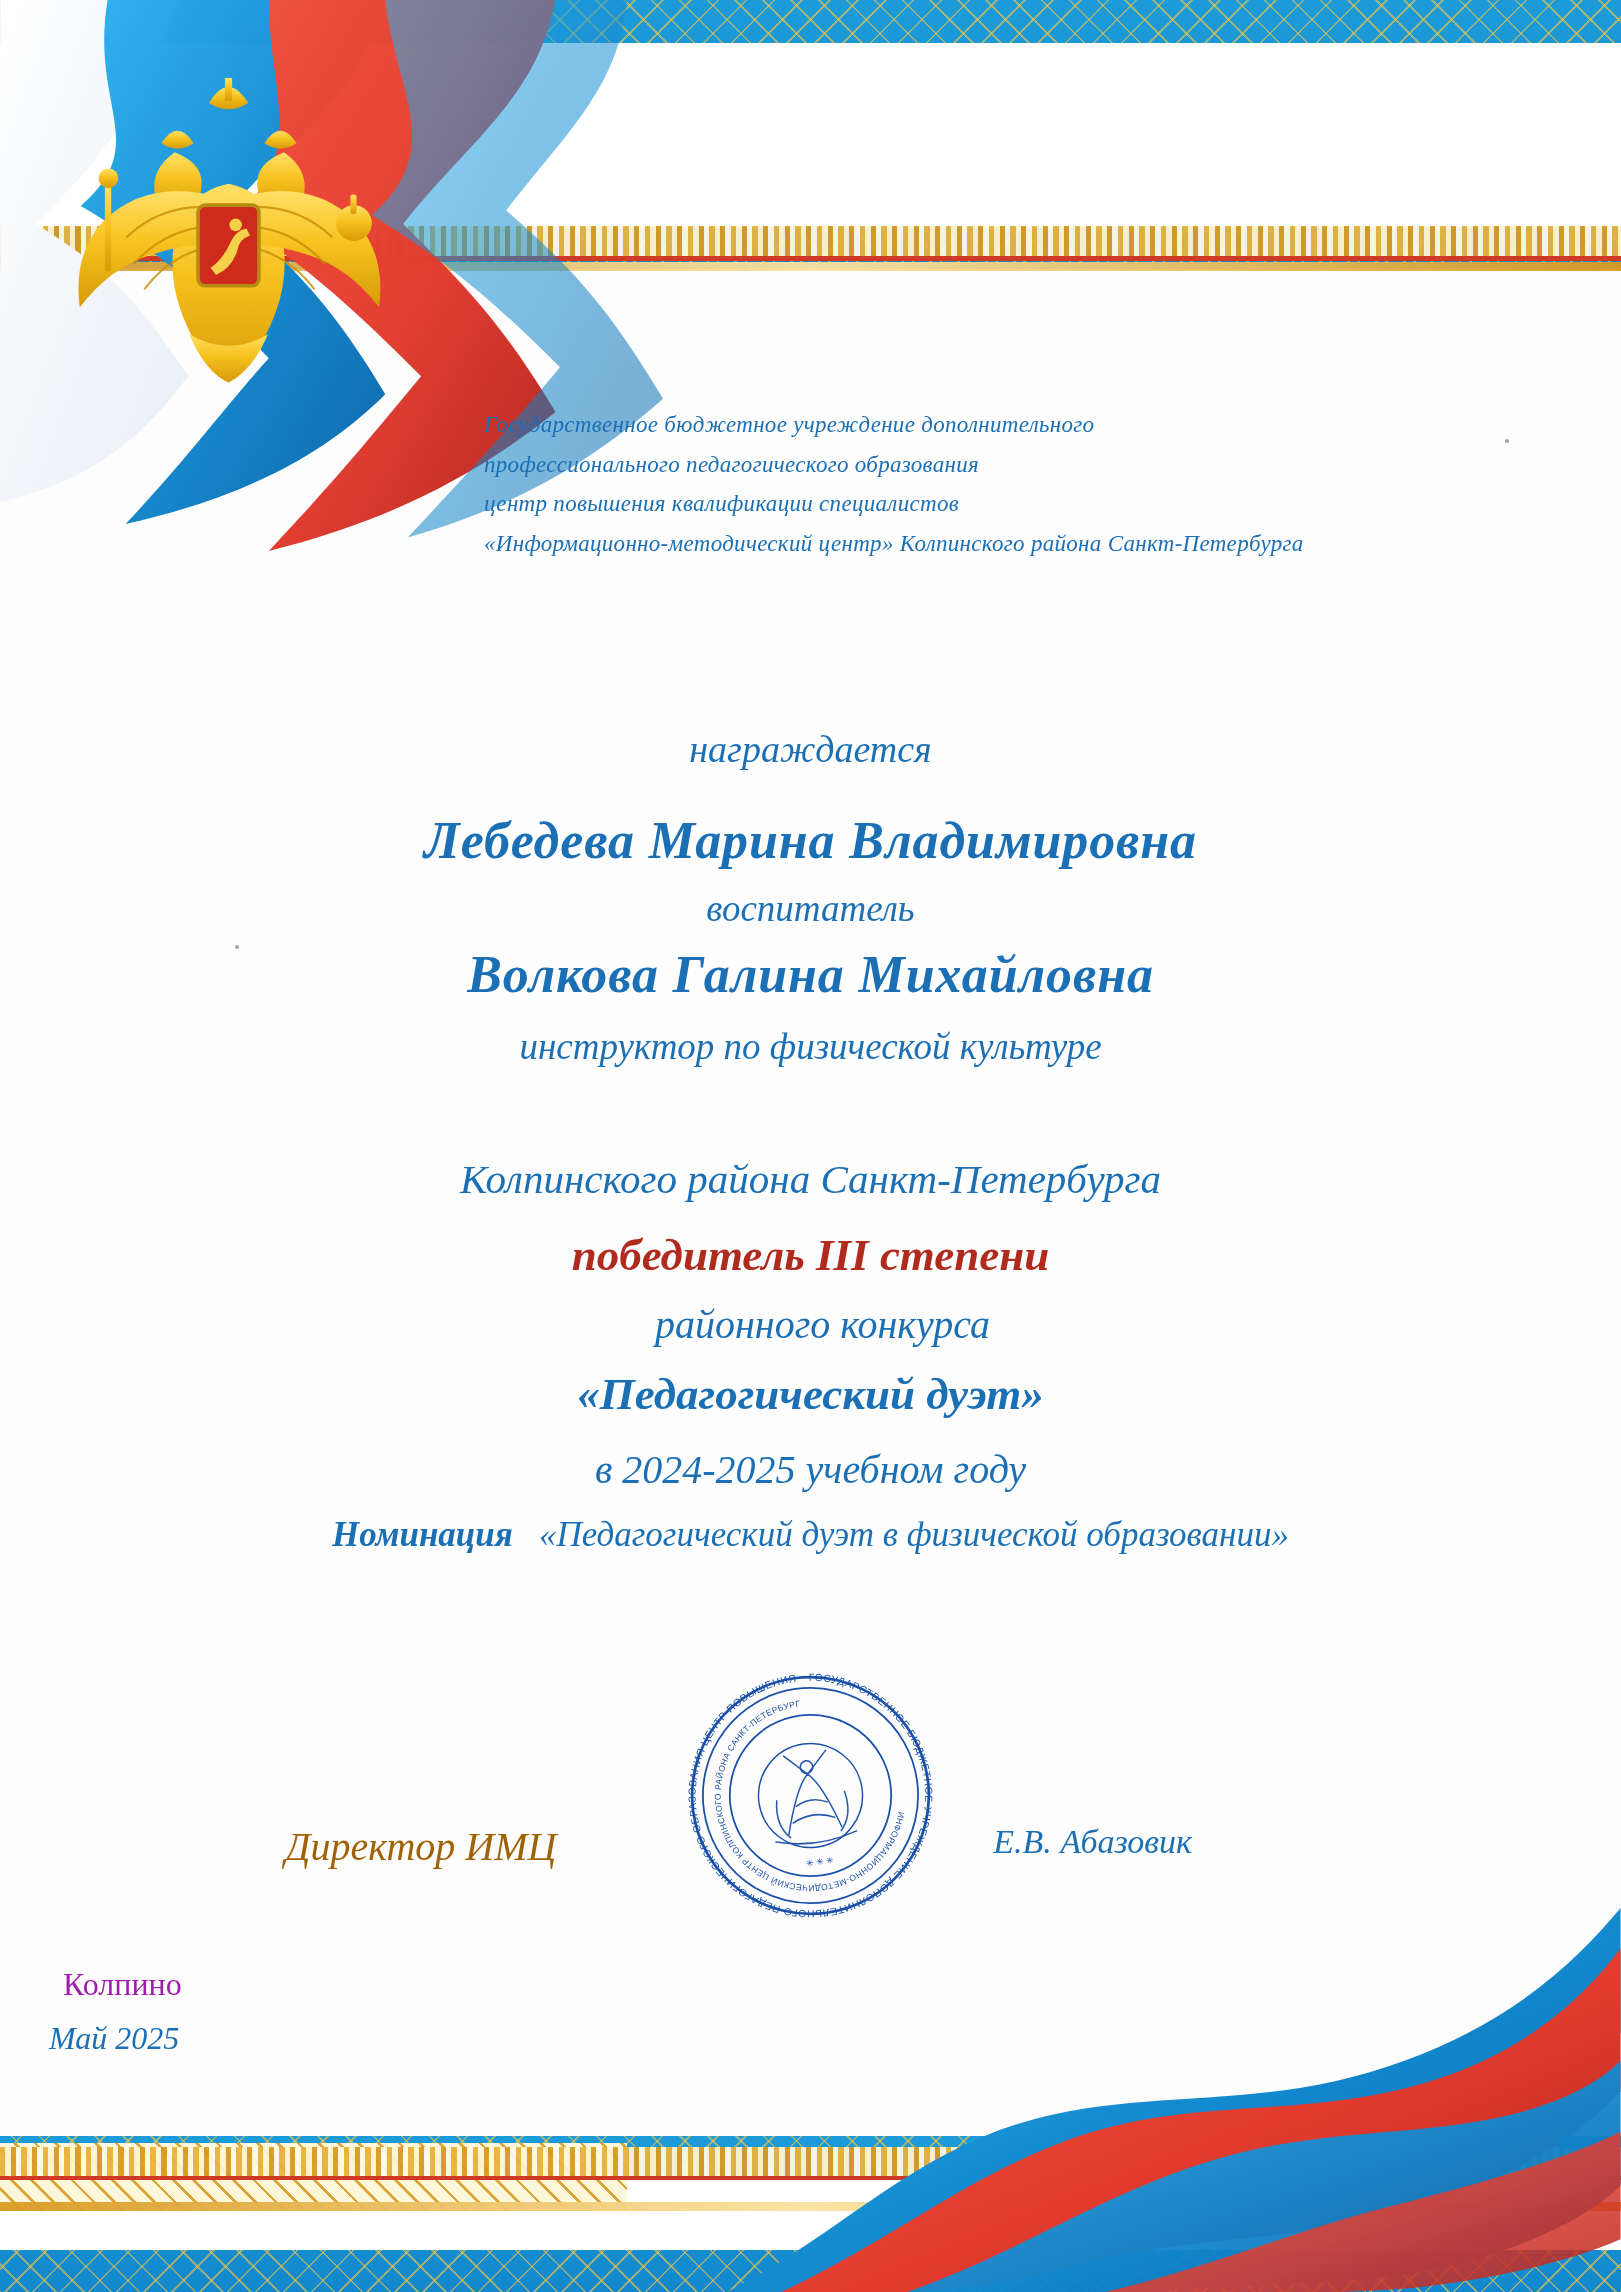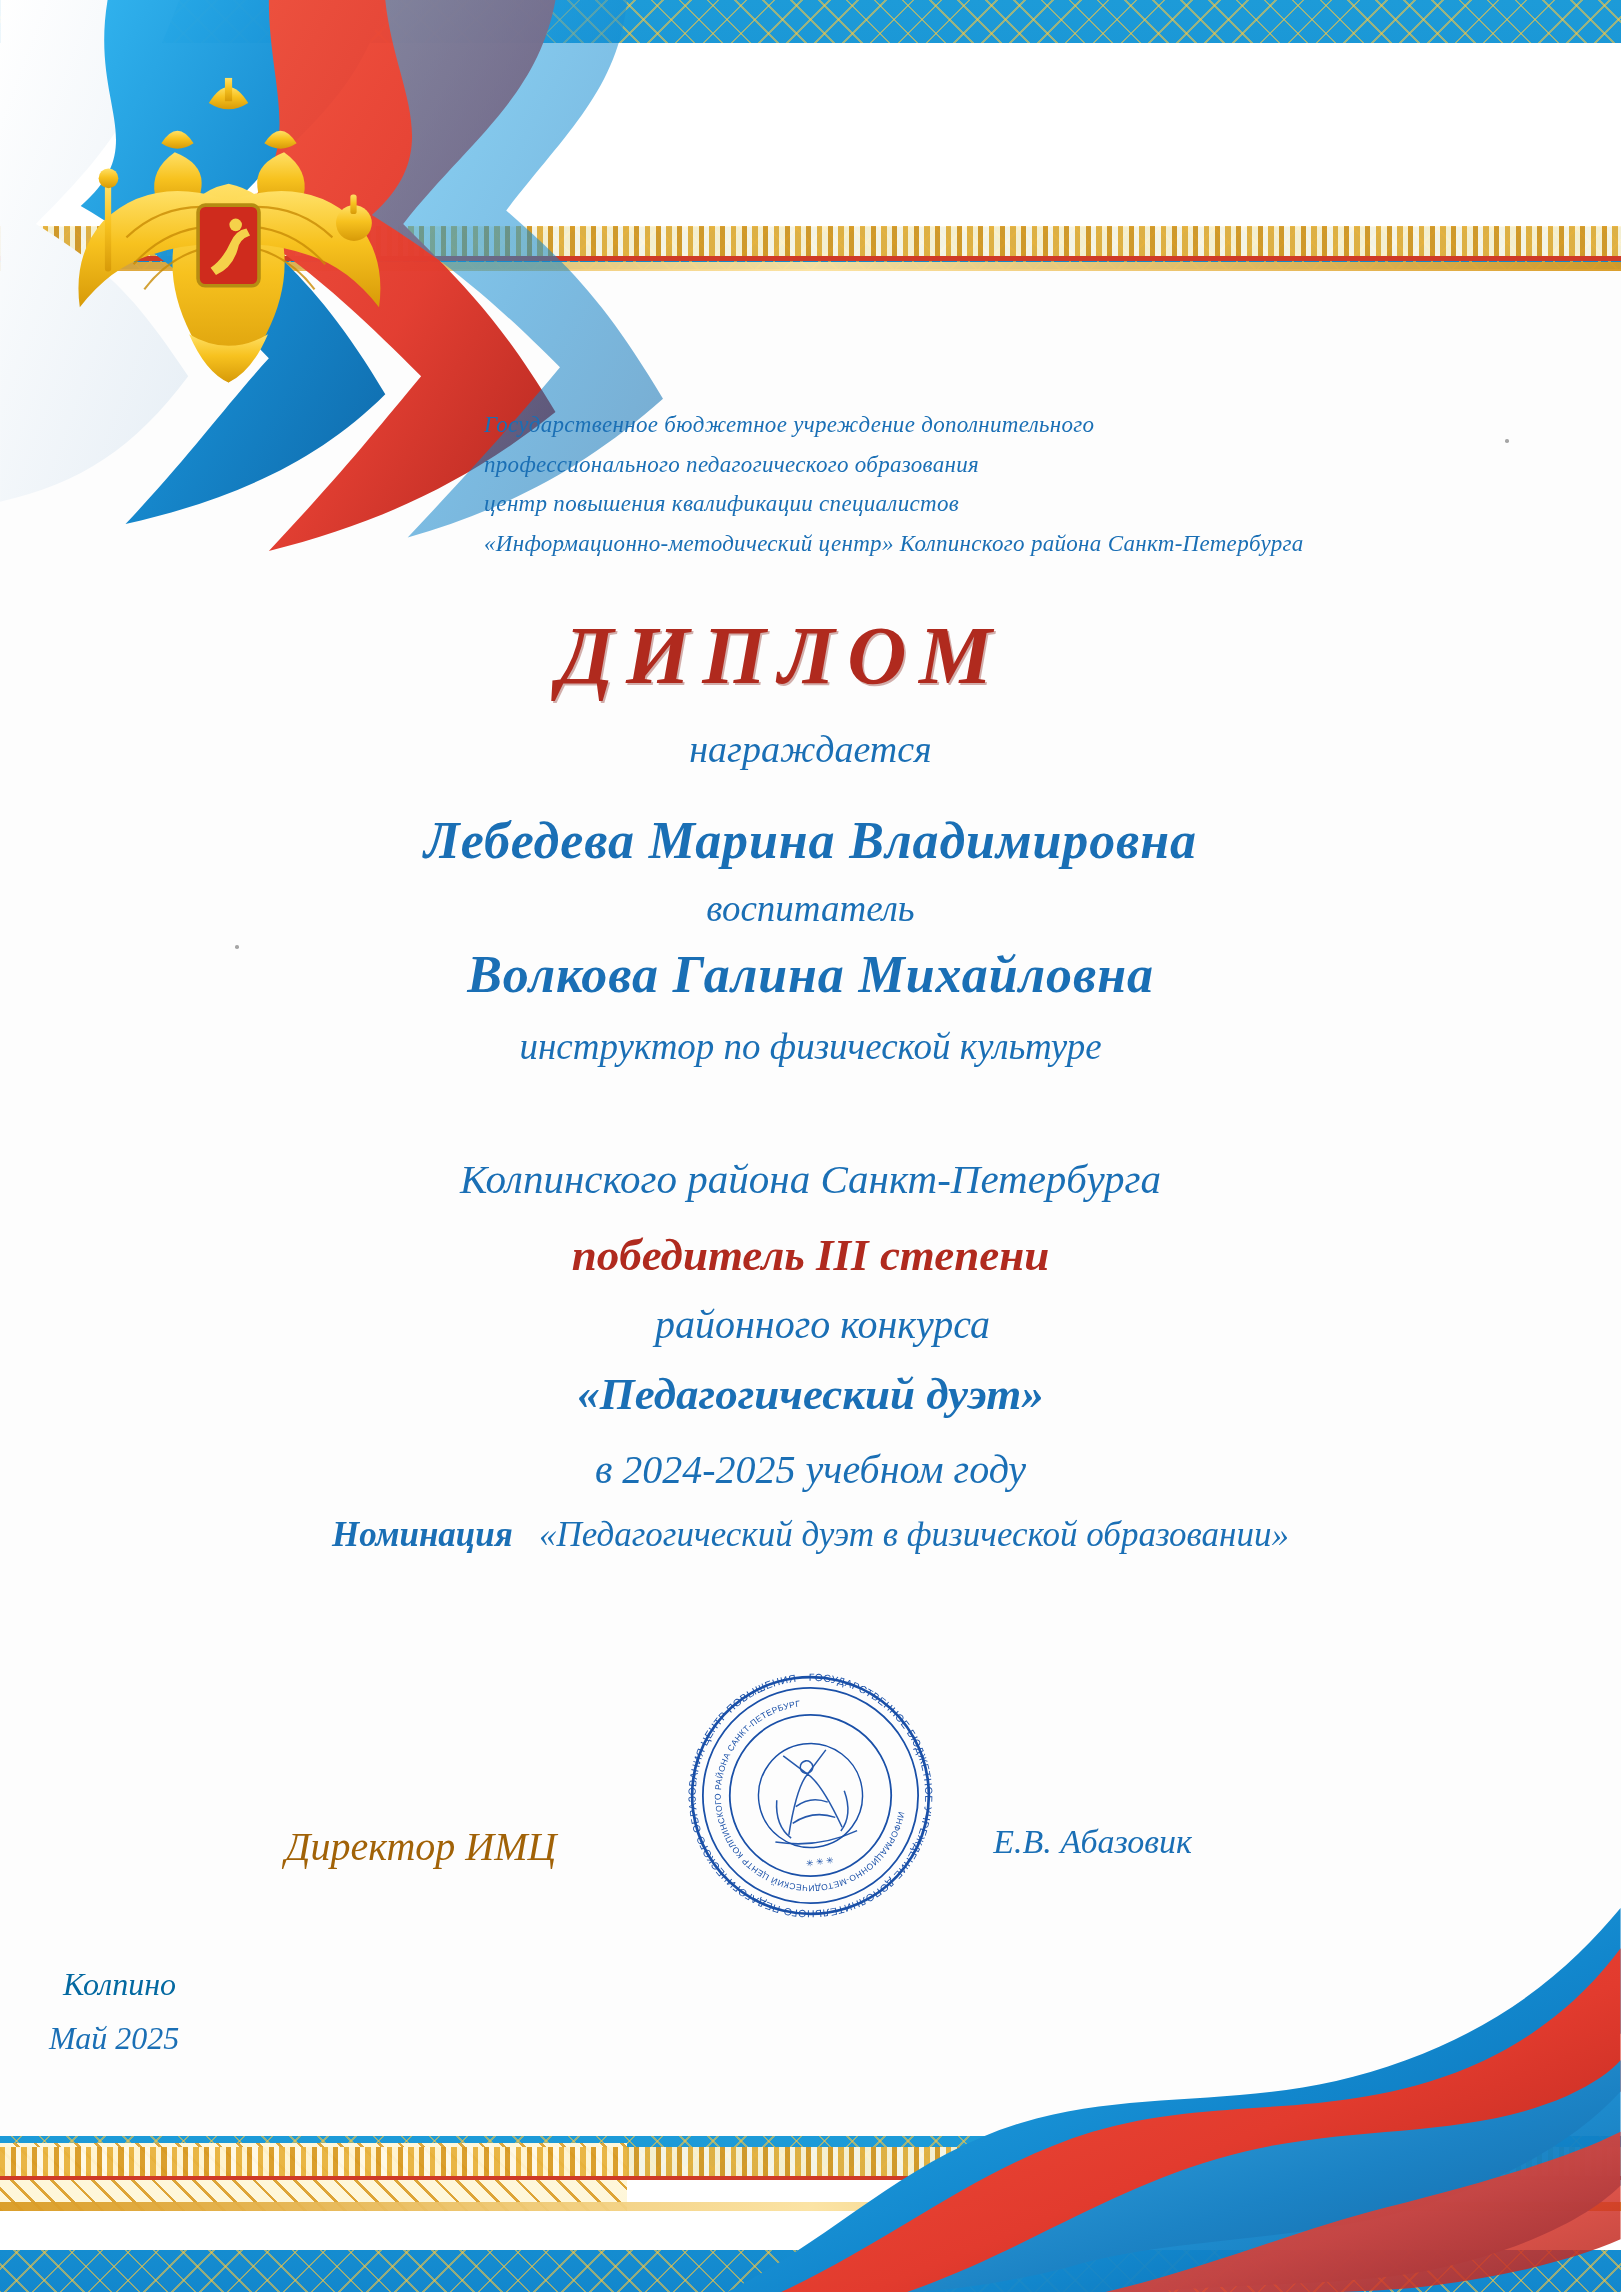--- a/index.html
+++ b/index.html
@@ -167,21 +167,21 @@
     position: absolute; left: 285px; top: 1823px;
     color: #a16207; font-style: italic; font-size: 40px;
   }
   .sig-right {
     position: absolute; right: 224px; top: 1823px;
     color: #1a6fb5; font-style: italic; font-size: 34px;
   }
 
   .place {
     position: absolute; left: 63px; top: 1966px;
-    color: #0369a1; font-style: italic; font-size: 32px;
+    color: #a21caf; font-size: 32px;
   }
   .date {
     position: absolute; left: 49px; top: 2020px;
     color: #1a6fb5; font-style: italic; font-size: 32px;
   }
 
   .speck { position: absolute; width: 3.6px; height: 3.6px; background: #6d6d6d; border-radius: 50%; opacity:.6;}
 </style>
 </head>
 <body>
@@ -280,23 +280,20 @@
 
   <div class="content">
 
     <div class="org-block">
       <div>Государственное бюджетное учреждение дополнительного</div>
       <div>профессионального педагогического образования</div>
       <div>центр повышения квалификации специалистов</div>
       <div>«Информационно-методический центр» Колпинского района Санкт-Петербурга</div>
     </div>
 
-    <div class="diploma-title">
-      <span class="inner">ДИПЛОМ</span>
-    </div>
 
     <div class="awarded-to">награждается</div>
 
     <div class="line name  l-name1">Лебедева Марина Владимировна</div>
     <div class="line role  l-role1">воспитатель</div>
     <div class="line name  l-name2">Волкова Галина Михайловна</div>
     <div class="line role  l-role2">инструктор по физической культуре</div>
     <div class="line org   l-org2">Колпинского района Санкт-Петербурга</div>
     <div class="line winner l-win">победитель III степени</div>
     <div class="line contest l-cont">районного конкурса</div>

